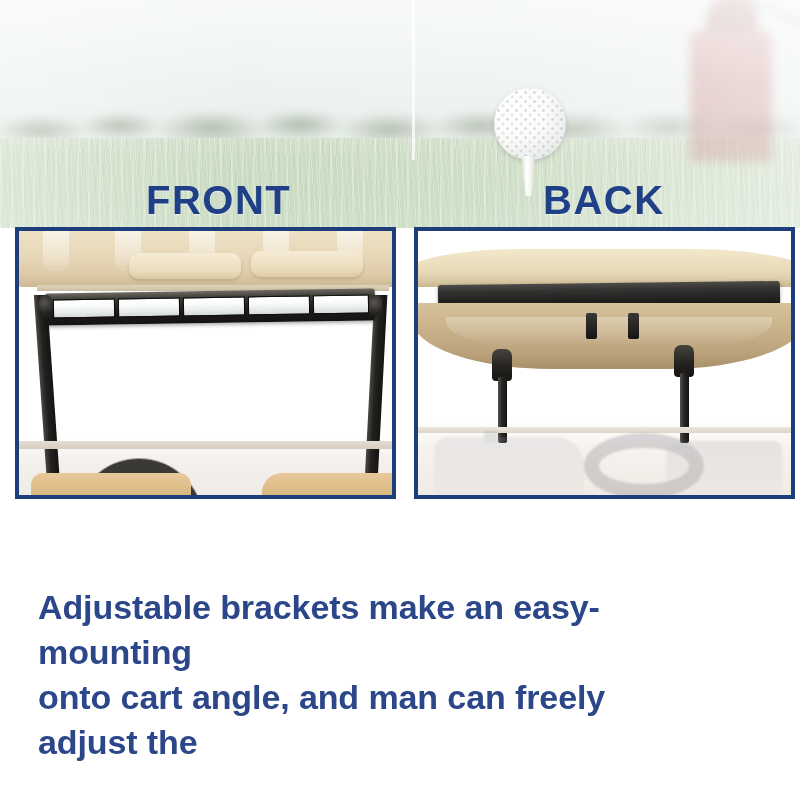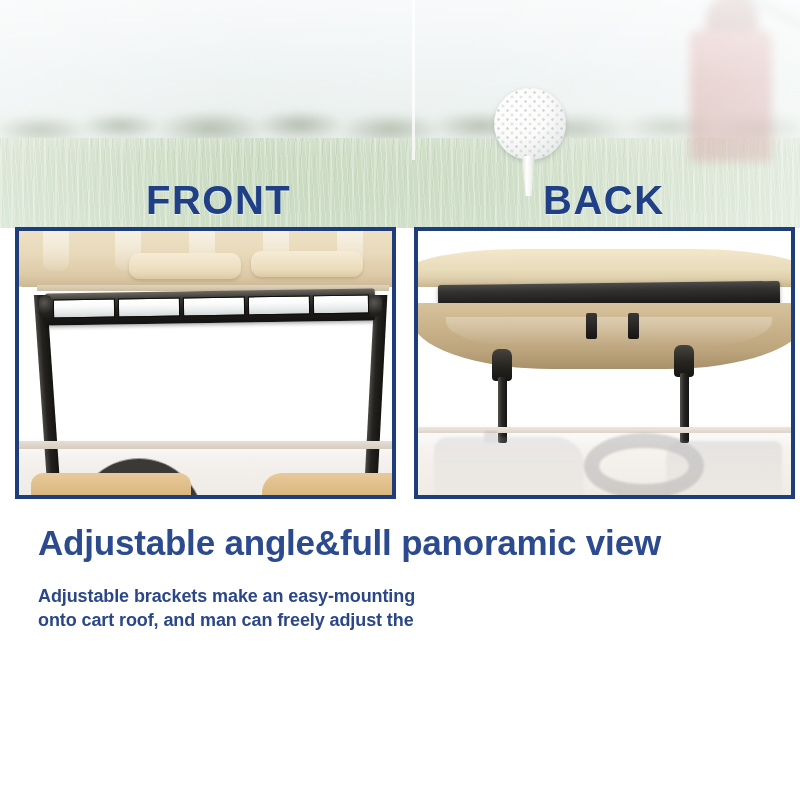--- a/index.html
+++ b/index.html
@@ -378,21 +378,21 @@
     font-weight: 700;
     color: #2c4a8e;
     letter-spacing: -0.2px;
     line-height: 1.1;
     white-space: nowrap;
   }
   .body-copy {
     position: absolute;
     left: 38px; top: 585px;
     width: 640px;
-    font-size: 18px;
+    font-size: 34px;
     font-weight: 700;
     color: #2b478a;
     line-height: 1.32;
     letter-spacing: -0.1px;
   }
   .body-copy p { margin: 0; }
 </style>
 </head>
 <body>
 
@@ -479,20 +479,19 @@
 
       <div class="b-reflection">
         <div class="b-ref-cap"></div>
         <div class="b-ref-shield"></div>
         <div class="b-ref-seat"></div>
         <div class="b-ref-wheel"></div>
       </div>
     </div>
   </div>
 
-  <div class="headline">Adjustable angle&amp;full panoramic view</div>
 
   <div class="body-copy">
     <p>Adjustable brackets make an easy-mounting</p>
-    <p>onto cart roof, and man can freely adjust the</p>
+    <p>onto cart angle, and man can freely adjust the</p>
   </div>
 
 </div>
 
 </body></html>

